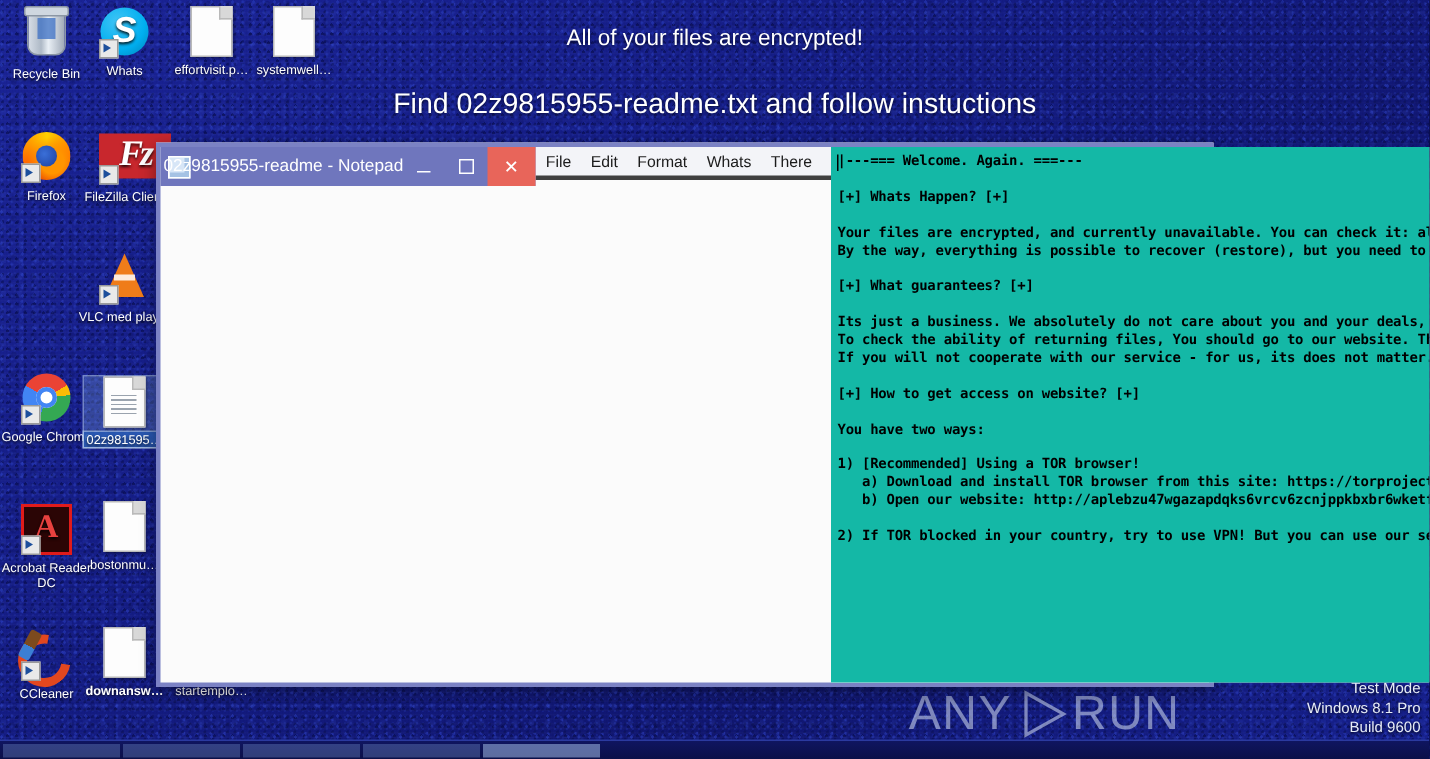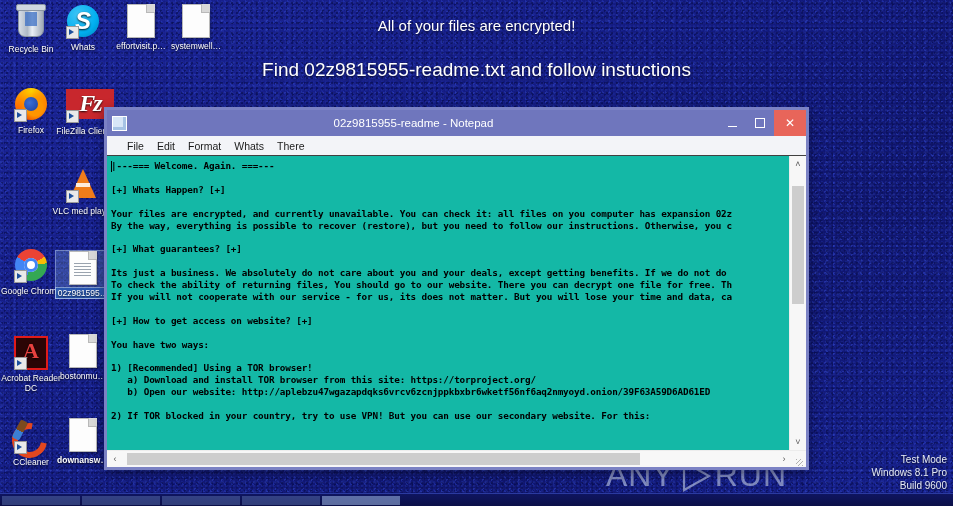--- a/index.html
+++ b/index.html
@@ -287,22 +287,21 @@
     left: 104px;
     top: 95px;
     width: 705px;
     height: 363px;
     background: #fbfbfb;
     border: 3px solid #7b82c4;
     box-sizing: border-box;
     box-shadow: 0 3px 10px rgba(0,0,0,0.4);
     z-index: 10;
     display: flex;
-    flex-direction: column;
-    margin-top: 12px;
+    flex-direction: row;
   }
   #np-titlebar {
     height: 26px;
     background: #6f76bd;
     display: flex;
     align-items: center;
     position: relative;
     flex: 0 0 auto;
   }
   #np-icon {
@@ -331,22 +330,22 @@
   }
   #np-close { background: #e8655a; width: 32px; }
   #np-minimize .bar { width: 9px; height: 1px; background: #fff; margin-top: 6px; }
   #np-maximize .sq { width: 8px; height: 8px; border: 1px solid #fff; }
 
   #np-menubar {
     height: 19px;
     background: #f3f4f8;
     display: flex;
     align-items: center;
-    padding-left: 20px;
-    border-bottom: 1px solid #404040;
+    padding-left: 7px;
+    border-bottom: 3px solid #404040;
     flex: 0 0 auto;
   }
   .np-menu {
     font-size: 10.5px;
     color: #1b1b1b;
     margin-right: 13px;
     font-family: "Liberation Sans", sans-serif;
   }
 
   #np-body {

